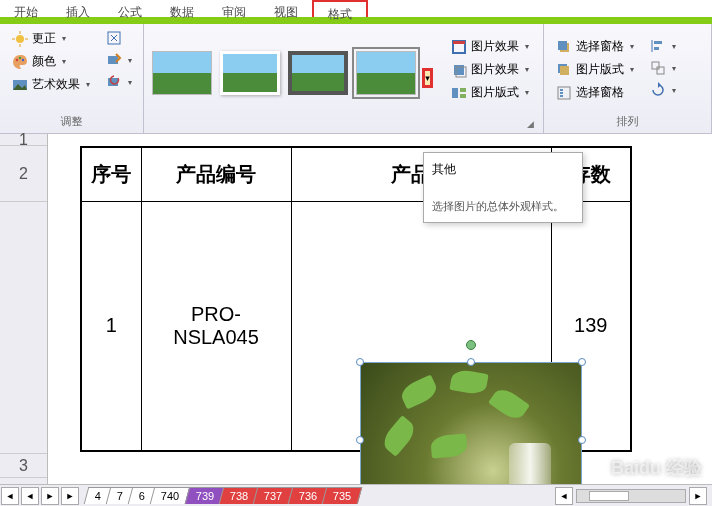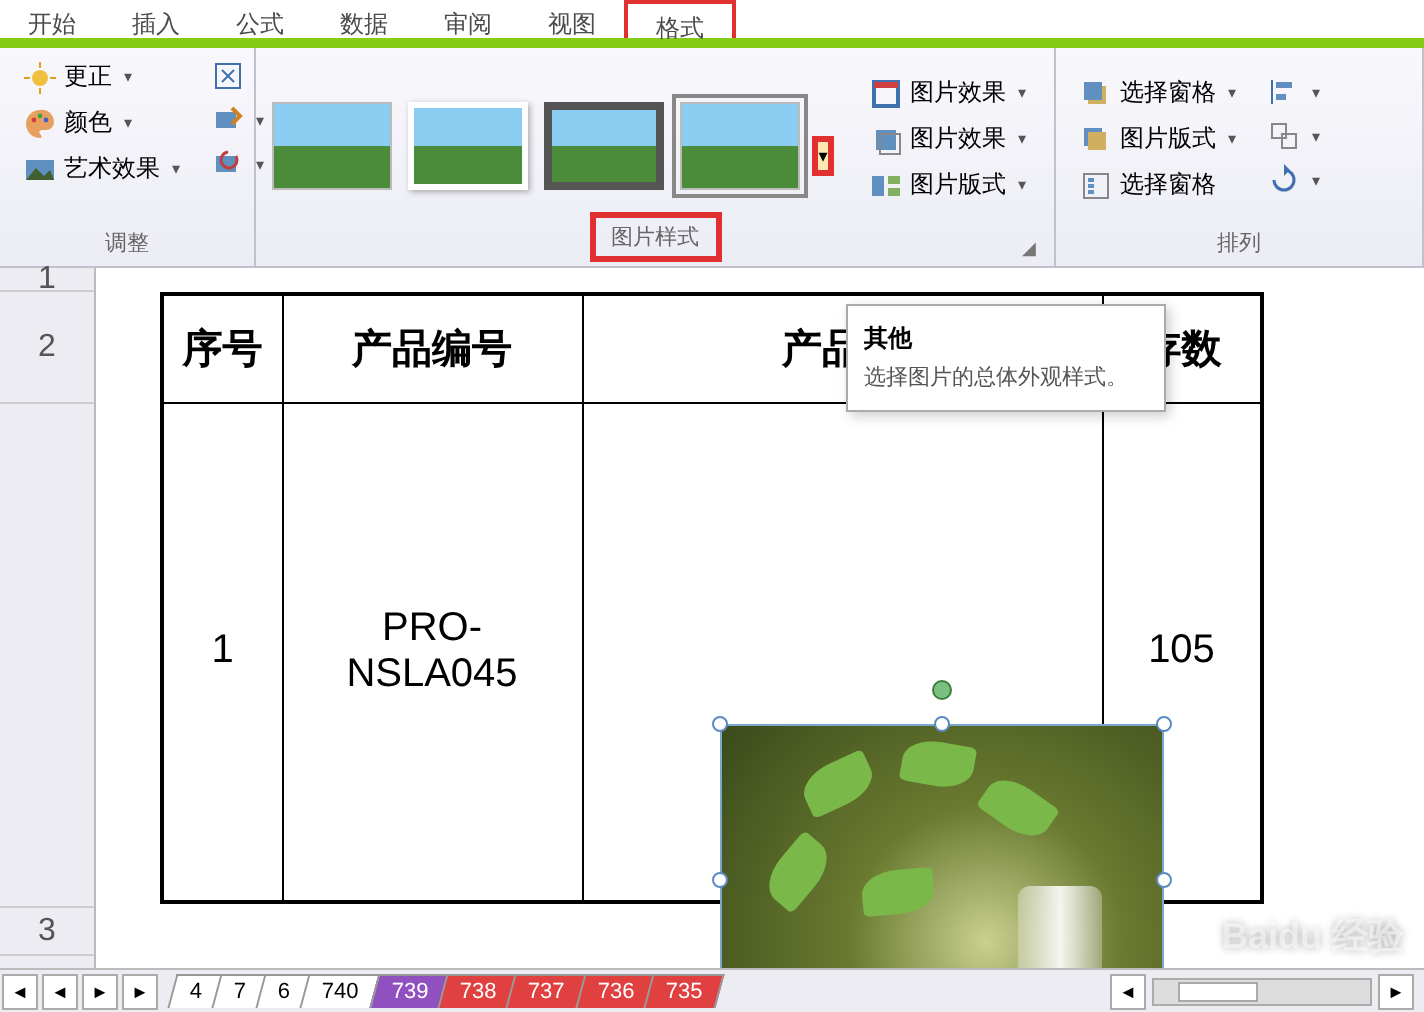--- a/index.html
+++ b/index.html
@@ -1,18 +1,18 @@
 <!DOCTYPE html>
 <html><head>
 <meta charset="utf-8">
 <style>
 * { margin: 0; padding: 0; box-sizing: border-box; }
 body { font-family: "Microsoft YaHei", SimSun, sans-serif; font-size: 12px; background: #fff; width: 712px; height: 506px; overflow: hidden; position: relative; }
 
-.tabs { display: flex; background: #fff; border-bottom: 5px solid #84cc16; height: 24px; }
+.tabs { display: flex; background: #fff; border-bottom: 7px solid #84cc16; height: 24px; }
 .tab { padding: 4px 14px; cursor: pointer; color: #4b4b4b; }
 .tab.active { background: #fff; border: 2px solid #e03030; border-bottom: none; }
 
 .ribbon { display: flex; background: linear-gradient(#f8f8fc, #ececf5); border-bottom: 1px solid #c0c0ce; height: 110px; }
 .rgrp { border-right: 1px solid #c0c0ce; padding: 4px 8px 2px; display: flex; flex-direction: column; justify-content: space-between; }
 .rgrp-body { display: flex; gap: 6px; }
 .rgrp-label { text-align: center; font-size: 11px; color: #666; padding: 2px 0; }
 .rgrp-label.boxed { border: 3px solid #e03030; display: inline-block; padding: 2px 8px; margin: 0 auto; }
 
 .col { display: flex; flex-direction: column; gap: 2px; }
@@ -21,21 +21,21 @@
 .drop { width: 8px; height: 8px; display: inline-flex; align-items: center; justify-content: center; color: #555; font-size: 8px; }
 
 .thumbs { display: flex; gap: 8px; align-items: center; padding-top: 14px; }
 .thumb { width: 60px; height: 44px; background: linear-gradient(#8acdf0 50%, #4a8c3a 50%); border: 1px solid #bbb; position: relative; }
 .thumb.b2 { border: 3px solid #fff; box-shadow: 1px 1px 3px rgba(0,0,0,.3); }
 .thumb.b3 { border: 4px solid #555; }
 .thumb.b4 { outline: 2px solid #888; outline-offset: 2px; }
 .more-btn { width: 20px; height: 20px; border: 3px solid #e03030; background: #fde8b0; display: flex; align-items: center; justify-content: center; cursor: pointer; font-size: 9px; margin-top: 40px; }
 
 .tooltip { position: absolute; left: 423px; top: 152px; width: 160px; background: #fff; border: 1px solid #aaa; box-shadow: 2px 2px 6px rgba(0,0,0,.2); padding: 8px; z-index: 10; }
-.tooltip .tt { font-weight: bold; margin-bottom: 4px; }
+.tooltip .tt { font-weight: normal; margin-bottom: 21px; }
 .tooltip .td { color: #555; font-size: 11px; line-height: 1.4; }
 
 .sheet { position: absolute; top: 134px; left: 0; right: 0; bottom: 22px; display: flex; }
 .rowhdrs { width: 48px; background: #ececf2; border-right: 1px solid #bbb; }
 .rowhdr { border-bottom: 1px solid #ccc; text-align: center; display: flex; align-items: center; justify-content: center; color: #555; font-size: 16px; }
 .rh1 { height: 12px; }
 .rh2 { height: 56px; }
 .rh3 { height: 252px; }
 .rh4 { height: 24px; }
 
@@ -87,21 +87,21 @@
   <div class="tab">开始</div>
   <div class="tab">插入</div>
   <div class="tab">公式</div>
   <div class="tab">数据</div>
   <div class="tab">审阅</div>
   <div class="tab">视图</div>
   <div class="tab active">格式</div>
 </div>
 
 <div class="ribbon">
-  <div class="rgrp" style="width:128px">
+  <div class="rgrp" style="width:144px">
     <div class="rgrp-body">
       <div class="col">
         <div class="rbtn">
           <span class="ic">
               <svg viewBox="0 0 16 16">
                 <circle cx="8" cy="8" r="4" fill="#f0c040"></circle>
                 <g stroke="#e0a020">
                   <line x1="8" y1="0" x2="8" y2="3"></line>
                   <line x1="8" y1="13" x2="8" y2="16"></line>
                   <line x1="0" y1="8" x2="3" y2="8"></line>
@@ -203,21 +203,20 @@
                 <rect x="1" y="3" width="6" height="10" fill="#6090c0"></rect>
                 <rect x="9" y="3" width="6" height="4" fill="#80b060"></rect>
                 <rect x="9" y="9" width="6" height="4" fill="#80b060"></rect>
               </svg>
             </span>
           <span>图片版式</span>
           <span class="drop">▾</span>
         </div>
       </div>
     </div>
-    <div style="text-align:center"><span class="rgrp-label boxed">图片样式</span></div>
     <span class="grp-dlg">◢</span>
   </div>
 
   <div class="rgrp" style="flex:1">
     <div class="rgrp-body">
       <div class="col" style="padding-top:8px">
         <div class="rbtn">
           <span class="ic">
               <svg viewBox="0 0 16 16">
                 <rect x="4" y="4" width="9" height="9" fill="#d0b060"></rect>
@@ -302,21 +301,21 @@
           <tr>
         <th class="c-xh">序号</th>
         <th class="c-bh">产品编号</th>
         <th class="c-tp">产品图</th>
         <th class="c-kc">存数</th>
       </tr>
       <tr>
         <td>1</td>
         <td>PRO-NSLA045</td>
         <td></td>
-        <td>105</td>
+        <td>139</td>
       </tr>
     </tbody>
       </table>
 
     <div class="imgsel">
       <div class="imgbox">
         <div class="leaf l1"></div>
           <div class="leaf l2"></div>
           <div class="leaf l3"></div>
           <div class="leaf l4"></div>

